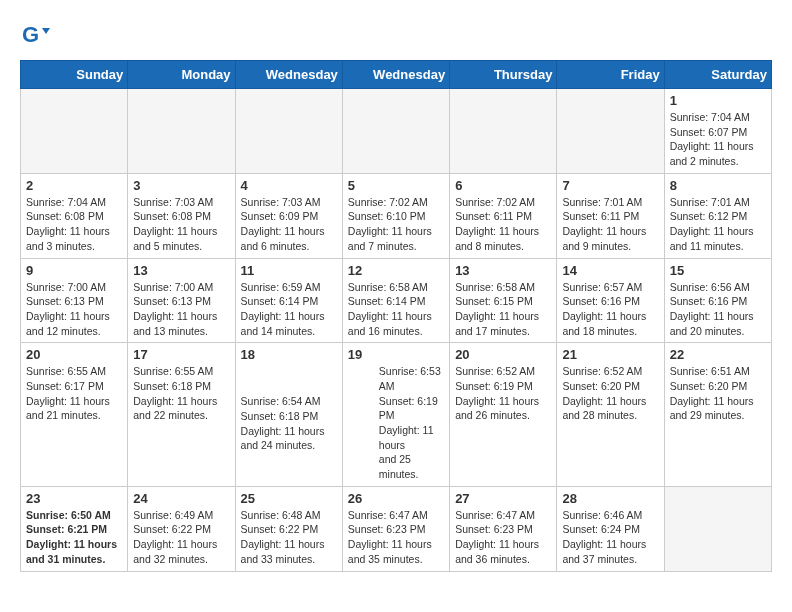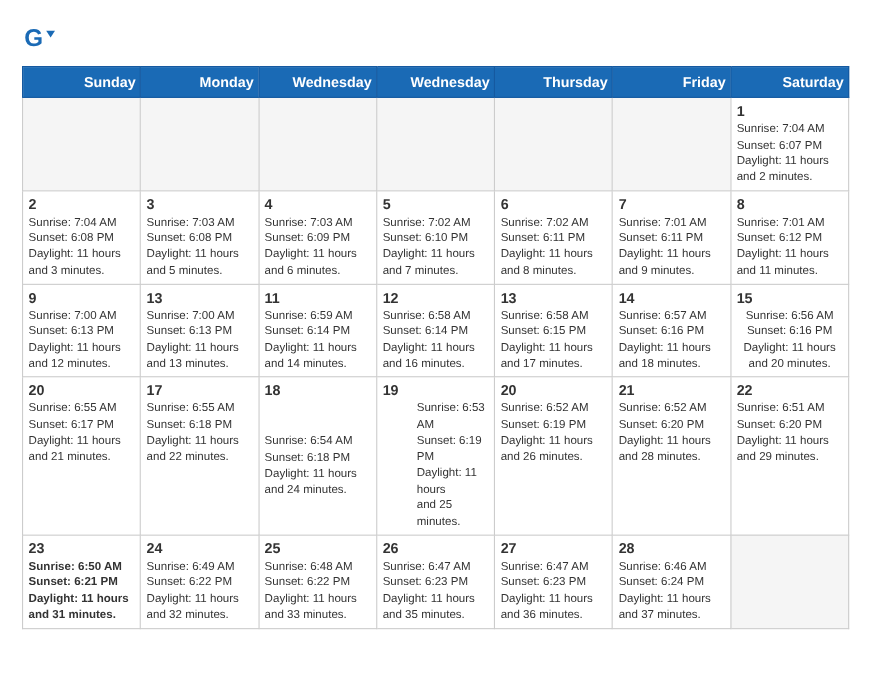--- a/index.html
+++ b/index.html
@@ -221,21 +221,21 @@
         </td>
         <td>
           <span class="day-num">14</span>
           <div class="day-info" style="white-space: pre-line;">Sunrise: 6:57 AM
 Sunset: 6:16 PM
 Daylight: 11 hours
 and 18 minutes.</div>
         </td>
         <td>
           <span class="day-num">15</span>
-          <div class="day-info" style="white-space: pre-line; text-align: center;">Sunrise: 6:56 AM
+          <div class="day-info" style="white-space: pre-line;">Sunrise: 6:56 AM
 Sunset: 6:16 PM
 Daylight: 11 hours
 and 20 minutes.</div>
         </td>
       </tr>
       <tr>
         <td>
           <span class="day-num">20</span>
           <div class="day-info" style="white-space: pre-line;">Sunrise: 6:55 AM
 Sunset: 6:17 PM

